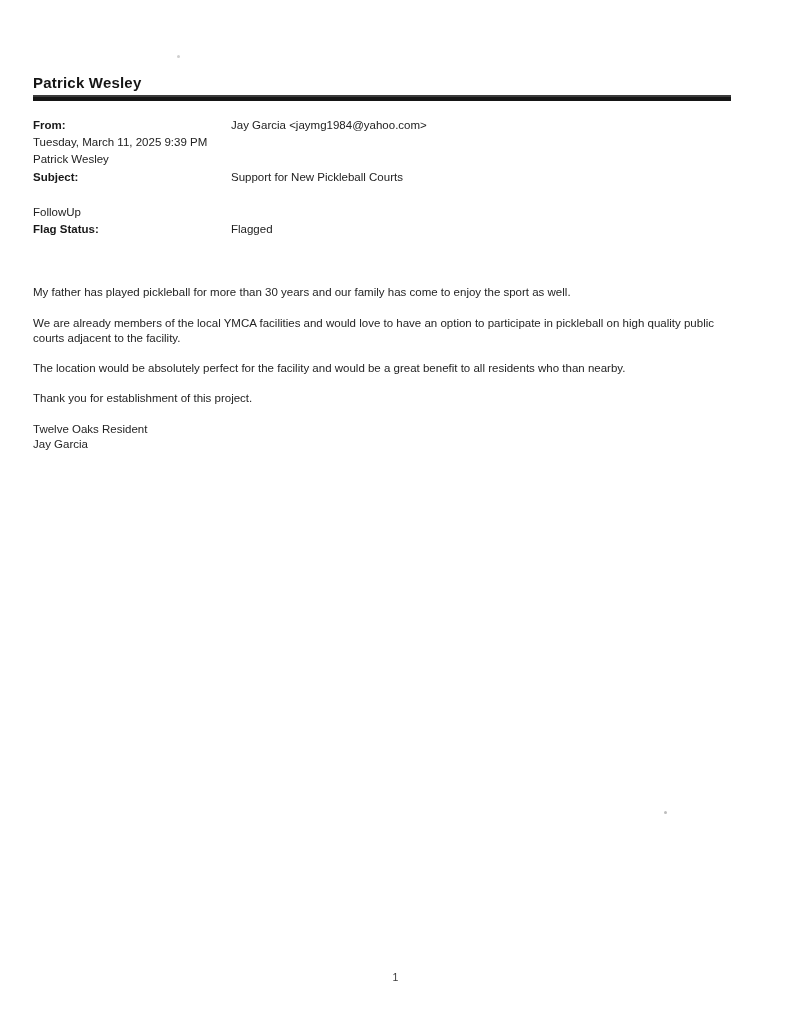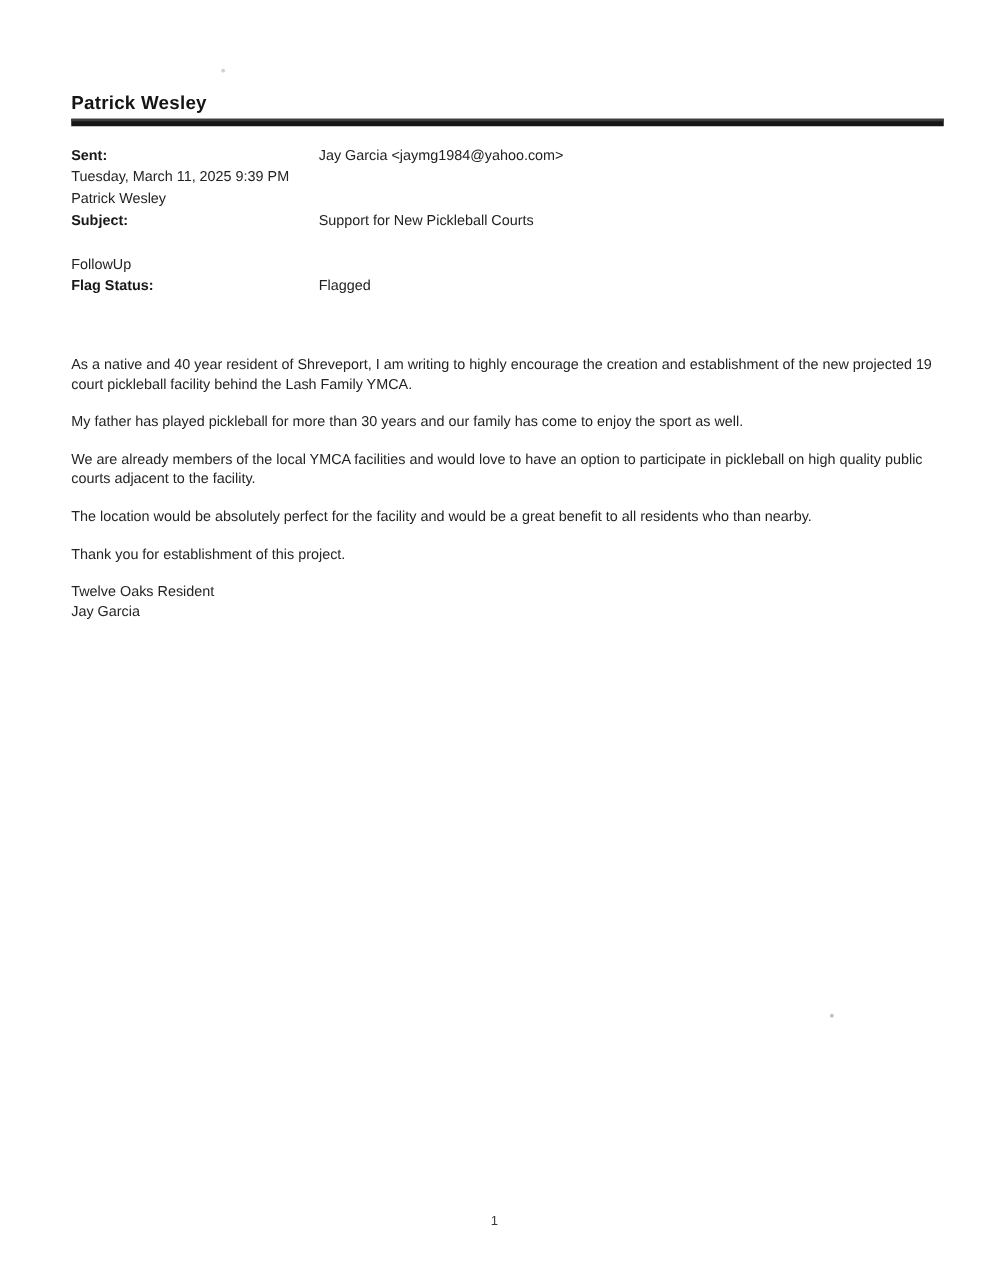--- a/index.html
+++ b/index.html
@@ -12,21 +12,21 @@
     position: relative;
     overflow: hidden;
   }
   .page {
     position: absolute;
     inset: 0;
     background: #ffffff;
   }
   .content {
     position: absolute;
-    left: 57px;
+    left: 33px;
     top: 74px;
     width: 700px;
   }
   .recipient-header {
     font-size: 15px;
     font-weight: bold;
     color: #151515;
     letter-spacing: 0.2px;
     font-family: "Liberation Sans", sans-serif;
   }
@@ -86,21 +86,21 @@
 
   <div class="content">
 
     <div class="recipient-header">Patrick Wesley</div>
 
     <div class="header-rule"></div>
 
     <div class="meta-block">
 
       <div class="meta-row">
-        <span class="meta-label">Sent:</span>
+        <span class="meta-label">From:</span>
         <span class="meta-value">Jay Garcia &lt;jaymg1984@yahoo.com&gt;</span>
       </div>
 
       <div class="meta-row">
         <span class="meta-value">Tuesday, March 11, 2025 9:39 PM</span>
       </div>
 
       <div class="meta-row">
         <span class="meta-value">Patrick Wesley</span>
       </div>
@@ -119,21 +119,20 @@
       <div class="meta-row">
         <span class="meta-label">Flag Status:</span>
         <span class="meta-value">Flagged</span>
       </div>
 
     </div>
 
     <div class="body-block">
 
 
-      <p class="para">As a native and 40 year resident of Shreveport, I am writing to highly encourage the creation and establishment of the new projected 19 court pickleball facility behind the Lash Family YMCA.</p>
 
       <p class="para">My father has played pickleball for more than 30 years and our family has come to enjoy the sport as well.</p>
 
       <p class="para">We are already members of the local YMCA facilities and would love to have an option to participate in pickleball on high quality public courts adjacent to the facility.</p>
 
       <p class="para">The location would be absolutely perfect for the facility and would be a great benefit to all residents who than nearby.</p>
 
       <p class="para">Thank you for establishment of this project.</p>
 
       <p class="signature-line">Twelve Oaks Resident</p>

